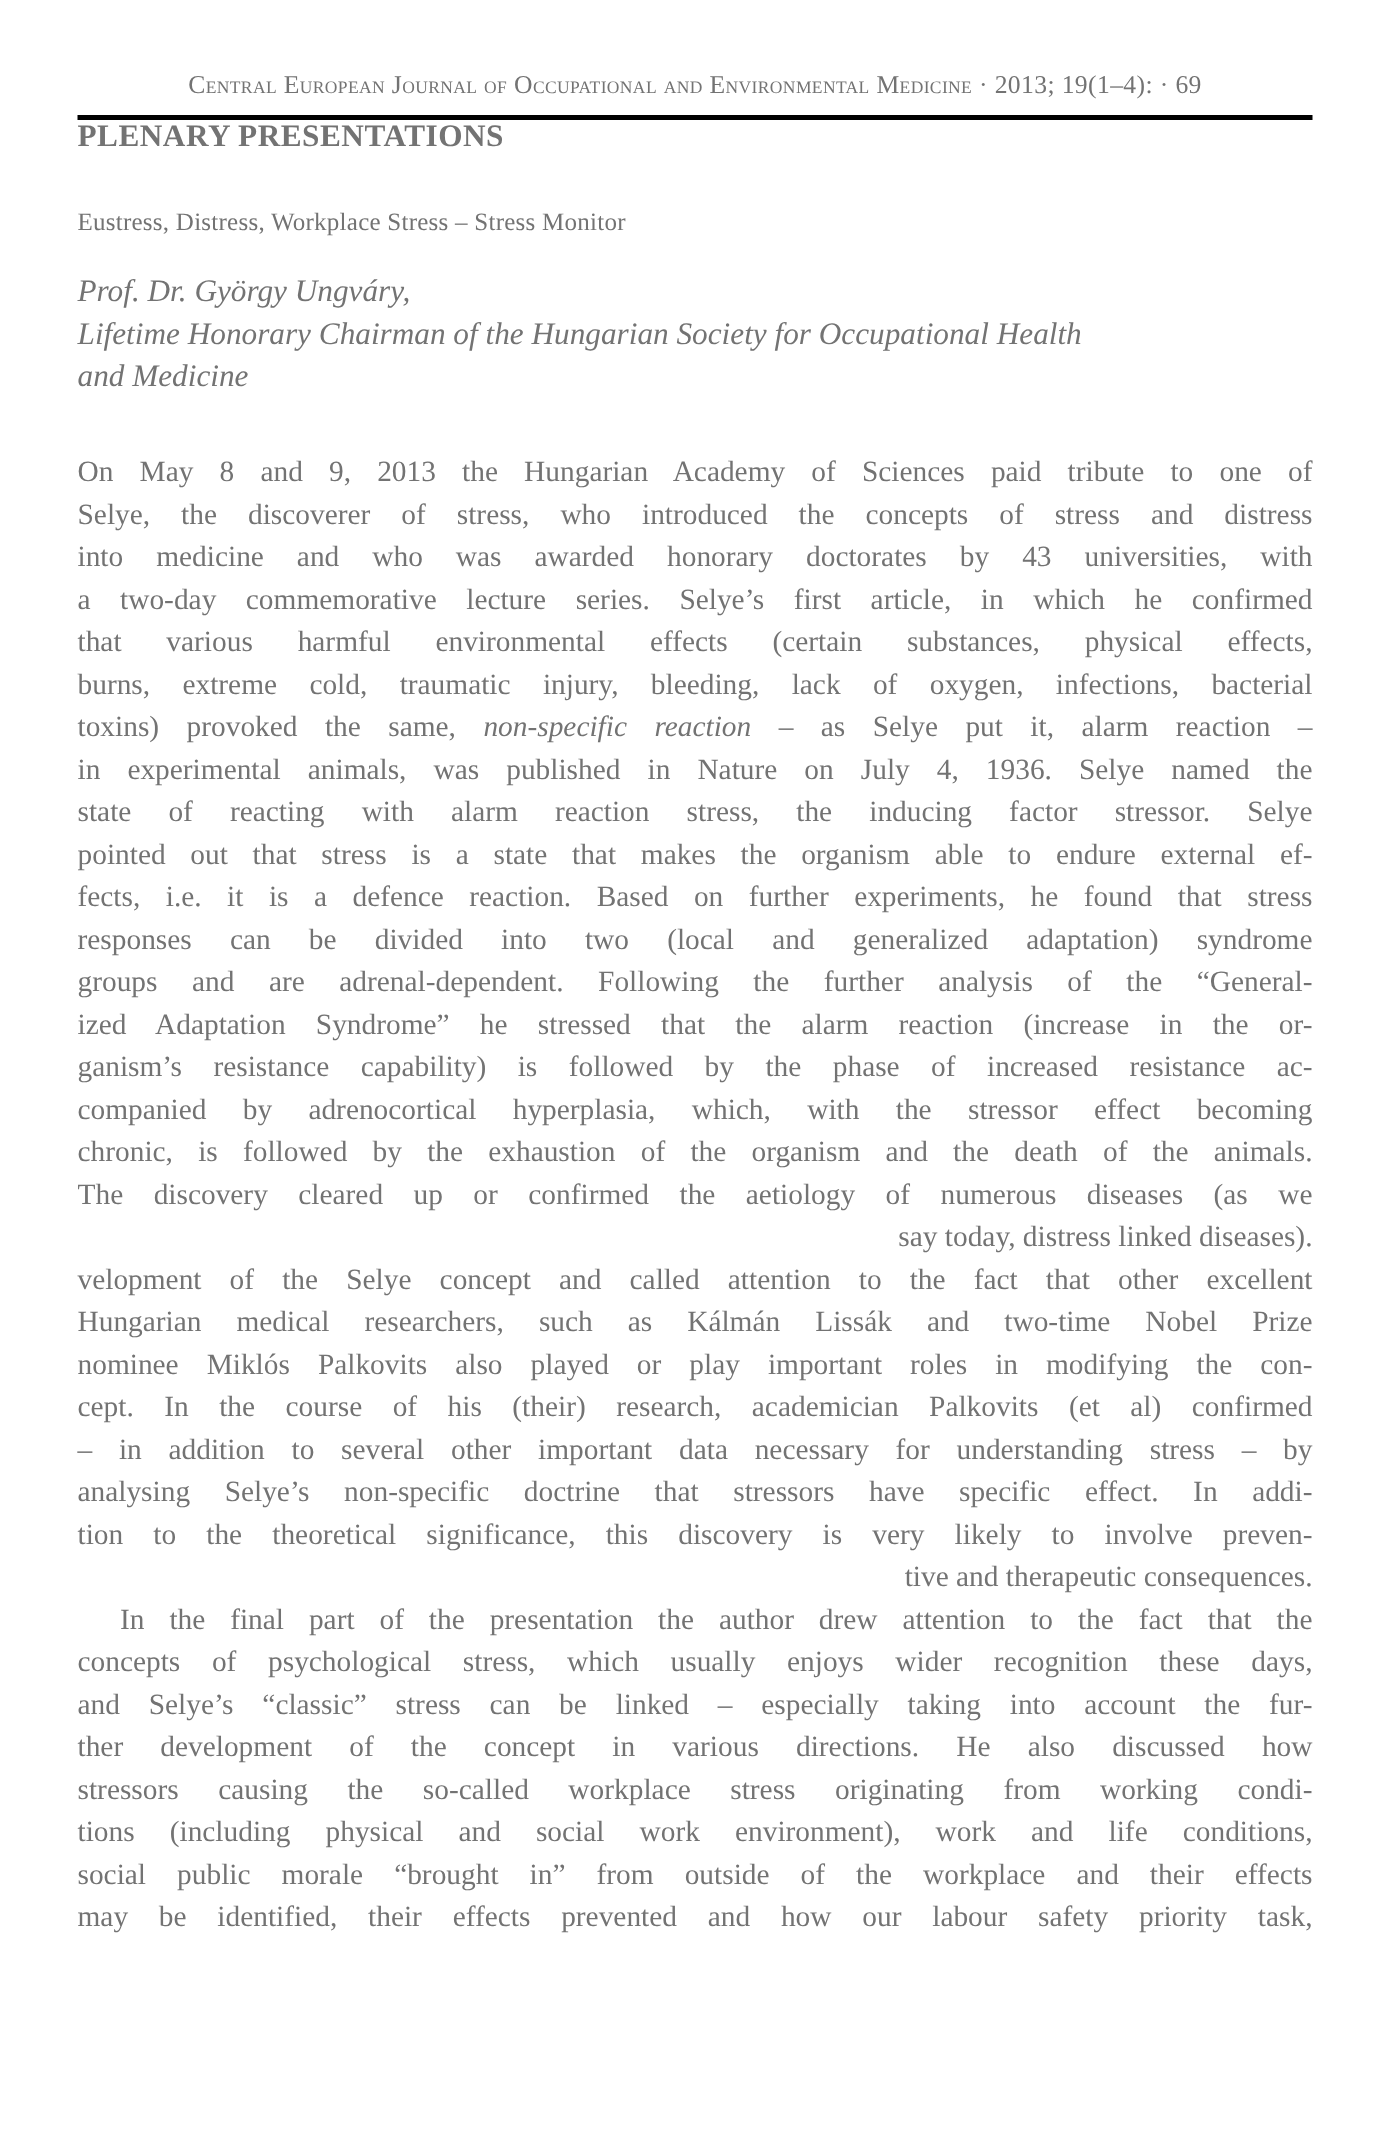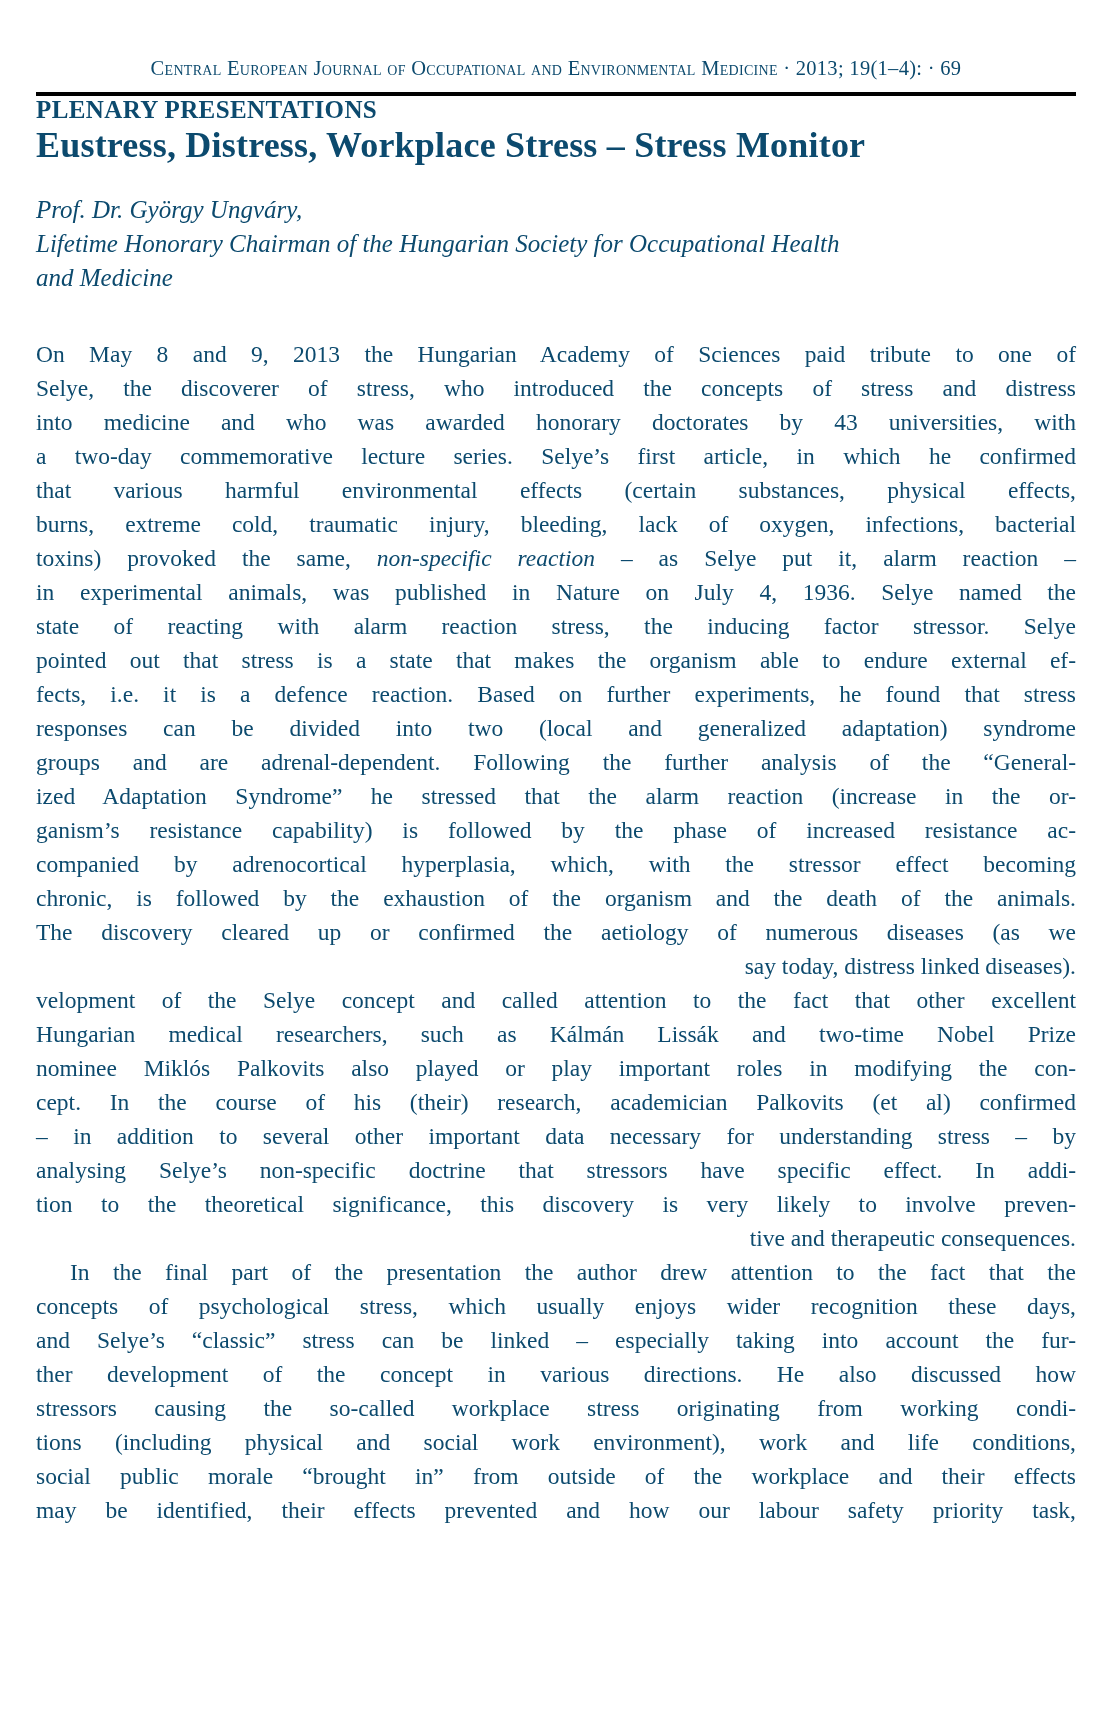--- a/index.html
+++ b/index.html
@@ -6,25 +6,25 @@
   html, body {
     margin: 0;
     padding: 0;
     background: #ffffff;
   }
   .page {
     position: relative;
     width: 1112px;
     height: 1725px;
     background: #ffffff;
-    color: #0c4a6e;
+    color: #737373;
     font-family: "Liberation Serif", "DejaVu Serif", serif;
     overflow: hidden;
     box-sizing: border-box;
-    padding: 0 36px;
+    padding: 0 62px;
   }
   .running-header {
     margin-top: 56px;
     text-align: center;
     font-variant: small-caps;
     font-size: 20.5px;
     line-height: 24px;
     letter-spacing: 0.3px;
     white-space: nowrap;
   }
@@ -32,22 +32,23 @@
     height: 4px;
     background: #000000;
     margin-top: 12px;
   }
   .section-heading {
     font-size: 25px;
     font-weight: bold;
     letter-spacing: 0.4px;
   }
   .article-title {
-    font-size: 36px;
-    font-weight: bold;
+    margin-top: 43px;
+    font-size: 20px;
+    font-weight: normal;
     letter-spacing: 0.2px;
   }
   .author-block {
     margin-top: 27px;
     font-style: italic;
     font-size: 25px;
     line-height: 34px;
   }
   .article-body {
     margin-top: 42px;

